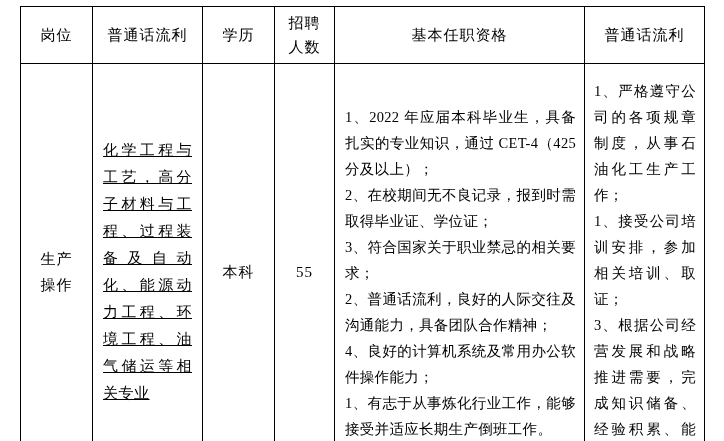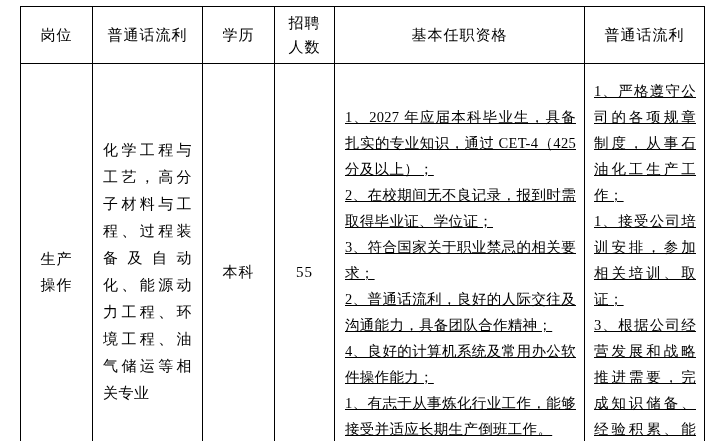--- a/index.html
+++ b/index.html
@@ -62,30 +62,30 @@
   td.cell-para .p-inner {
     display: block;
     padding: 14px 8px 12px 10px;
   }
   td.cell-para p {
     margin: 0;
     line-height: 26px;
     text-align: justify;
     text-justify: inter-ideograph;
     letter-spacing: 0.3px;
-    text-decoration: underline;
   }
   td.major .m-inner {
     display: block;
     padding: 2px 10px;
     line-height: 27px;
     text-align: justify;
     text-justify: inter-ideograph;
     font-size: 15px;
     letter-spacing: 0.5px;
+    text-decoration: underline;
   }
   td.duties .p-inner {
     padding: 14px 8px 12px 9px;
   }
   td.duties p {
     line-height: 26px;
   }
   
   col.c-post   { width: 72px; }
   col.c-major  { width: 110px; }
@@ -140,21 +140,21 @@
           <span class="m-inner">化学工程与工艺，高分子材料与工程、过程装备及自动化、能源动力工程、环境工程、油气储运等相关专业</span>
         </td>
         <td class="cell-center">
           <span class="c-inner">本科</span>
         </td>
         <td class="cell-center">
           <span class="c-inner">55</span>
         </td>
         <td class="cell-para">
           <span class="p-inner">
-            <p>1、2027 年应届本科毕业生，具备扎实的专业知识，通过 CET-4（425 分及以上）；</p>
+            <p>1、2022 年应届本科毕业生，具备扎实的专业知识，通过 CET-4（425 分及以上）；</p>
             <p>2、在校期间无不良记录，报到时需取得毕业证、学位证；</p>
             <p>3、符合国家关于职业禁忌的相关要求；</p>
             <p>2、普通话流利，良好的人际交往及沟通能力，具备团队合作精神；</p>
             <p>4、良好的计算机系统及常用办公软件操作能力；</p>
             <p>1、有志于从事炼化行业工作，能够接受并适应长期生产倒班工作。</p>
           </span>
         </td>
         <td class="cell-para duties">
           <span class="p-inner">
             <p>1、严格遵守公司的各项规章制度，从事石油化工生产工作；</p>

